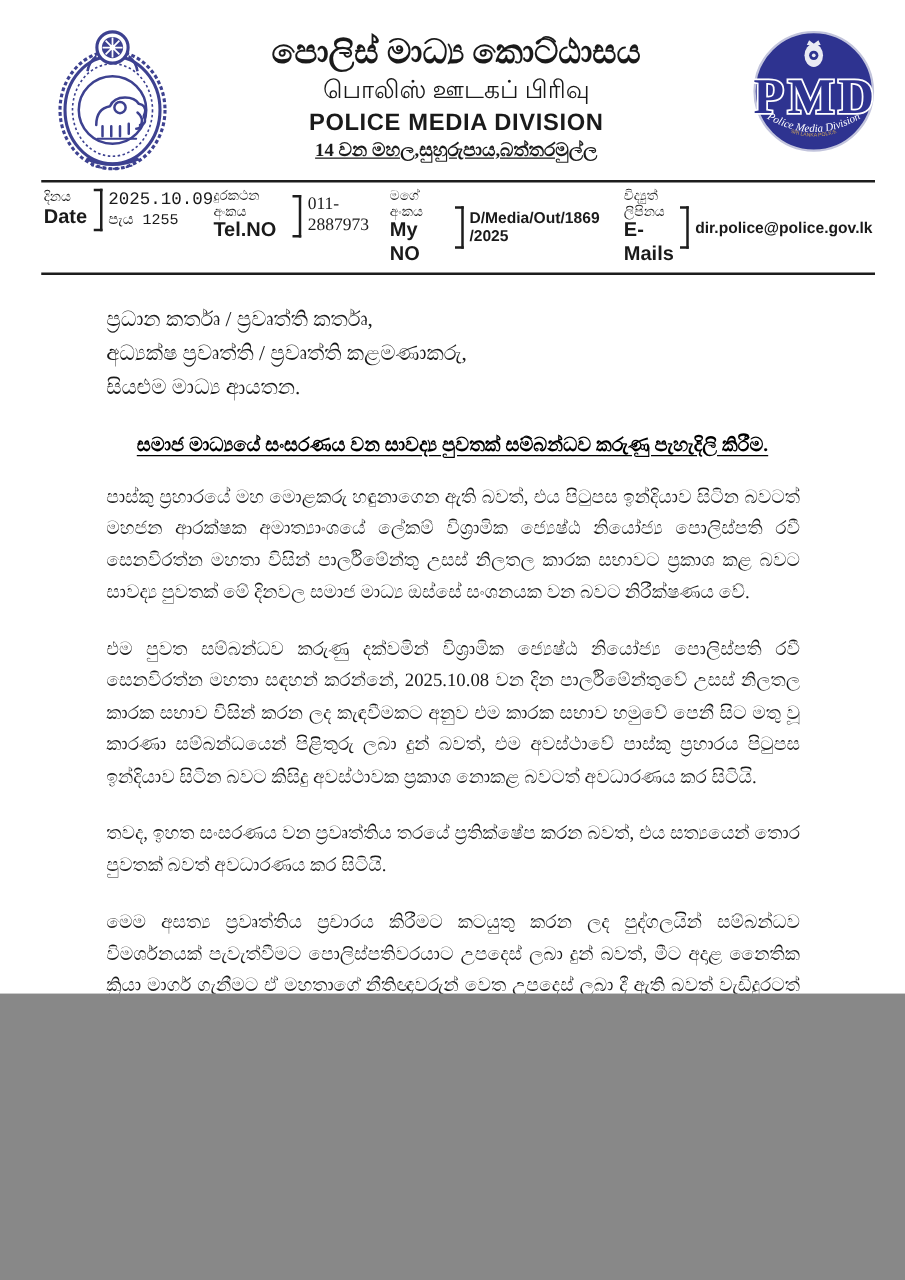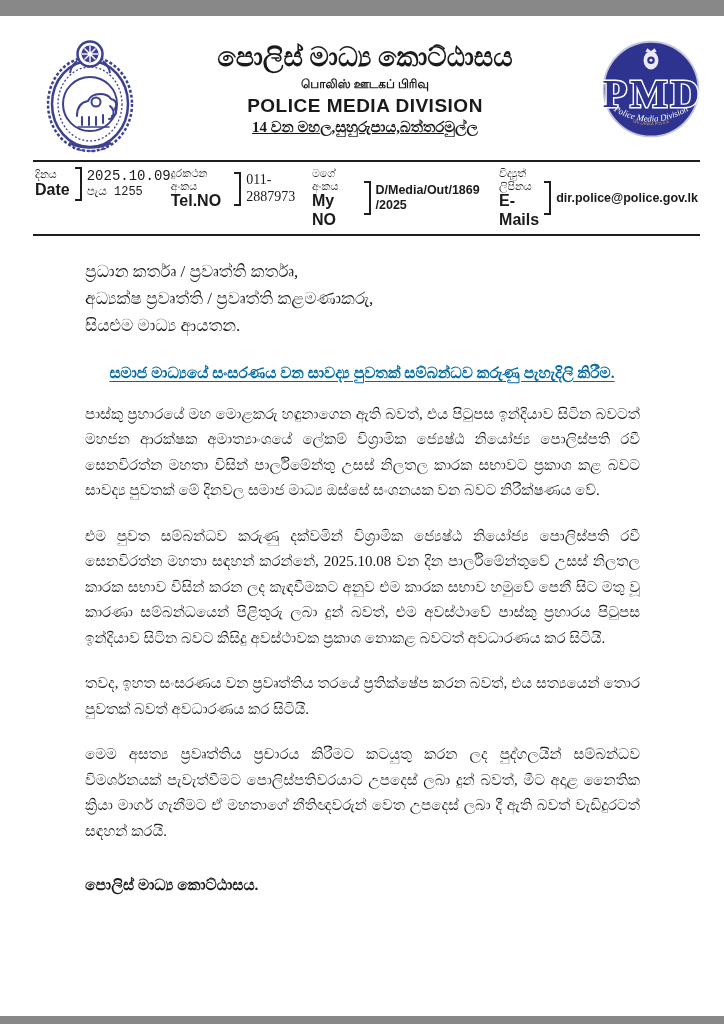--- a/index.html
+++ b/index.html
@@ -1,26 +1,26 @@
 <!DOCTYPE html>
 <html><head>
 <meta charset="utf-8">
 <style>
   * { margin:0; padding:0; box-sizing:border-box; }
   body { background:#888; }
   .page {
-    width:724px; height:1000px; margin:16px auto; background:#ffffff;
+    width:724px; height:795px; margin:0 auto; background:#ffffff;
     font-family:"Liberation Serif", serif; color:#1a1a1a; overflow:hidden;
   }
   
   .letterhead { display:flex; align-items:flex-start; padding:14px 16px 0 44px; }
   .crest { flex:0 0 92px; }
   .head-center { flex:1; text-align:center; padding-top:12px; }
   .title-si { font-size:27px; font-weight:bold; line-height:1.15; }
-  .title-ta { font-size:12px; font-weight:bold; margin-top:4px; }
+  .title-ta { font-size:20px; font-weight:normal; margin-top:4px; }
   .title-en { font-size:19px; font-weight:bold; font-family:"Liberation Sans", sans-serif; letter-spacing:0.5px; margin-top:3px; }
   .head-addr { font-size:15px; font-weight:bold; margin-top:2px;text-decoration:underline; }
   .pmd { flex:0 0 114px; padding-top:8px; }
   
   .refbar {
     margin:6px 24px 0 33px;
     border-top:2px solid #1d1d1d; border-bottom:2px solid #1d1d1d;
     padding:5px 2px; display:flex; justify-content:space-between; align-items:flex-start;
   }
   .field { display:flex; align-items:center; gap:5px; }
@@ -31,21 +31,21 @@
   .val { font-size:13px; line-height:1.2; }
   .val-serif { font-family:"Liberation Serif", serif; font-size:14px; }
   .val-sans { font-family:"Liberation Sans", sans-serif; font-size:12.5px; font-weight:bold; }
   .val-stack { line-height:1.25;font-family:Liberation Mono, monospace; }
   .val-stack .l1 { font-size:14px; }
   .val-stack .l2 { font-size:12px; }
   
   .recipient { margin:22px 84px 0 85px; font-size:17px; font-weight:normal; line-height:1.6; }
   .subject {
     margin:24px 60px 0; text-align:center;
-    font-size:15.5px; font-weight:bold; color:#0369a1;
+    font-size:15.5px; font-weight:bold; color:#000000;
     text-decoration:underline; text-underline-offset:3px;
   }
   .para { margin:20px 84px 0 85px; font-size:15px; line-height:1.7; text-align:justify; }
   .signoff { margin:32px 84px 0 85px; font-size:15.5px; font-weight:bold; }
 </style>
 </head>
 <body>
 
 <div class="page">
 

